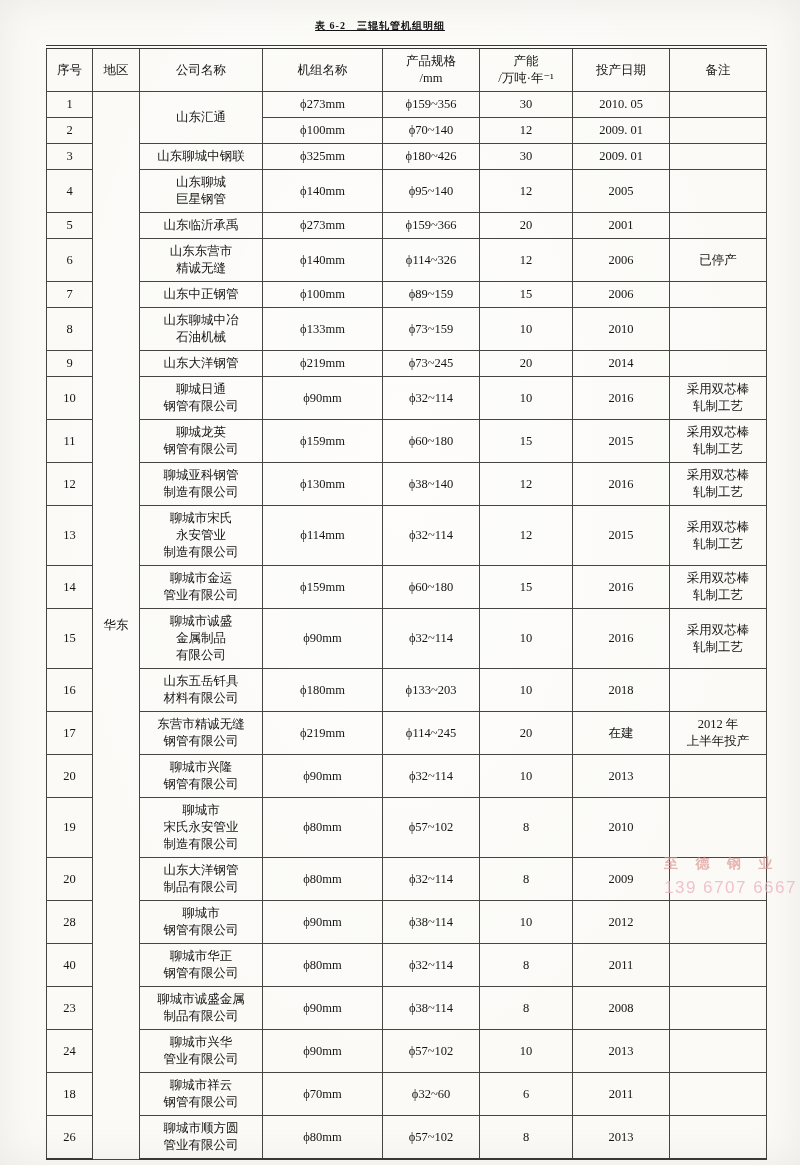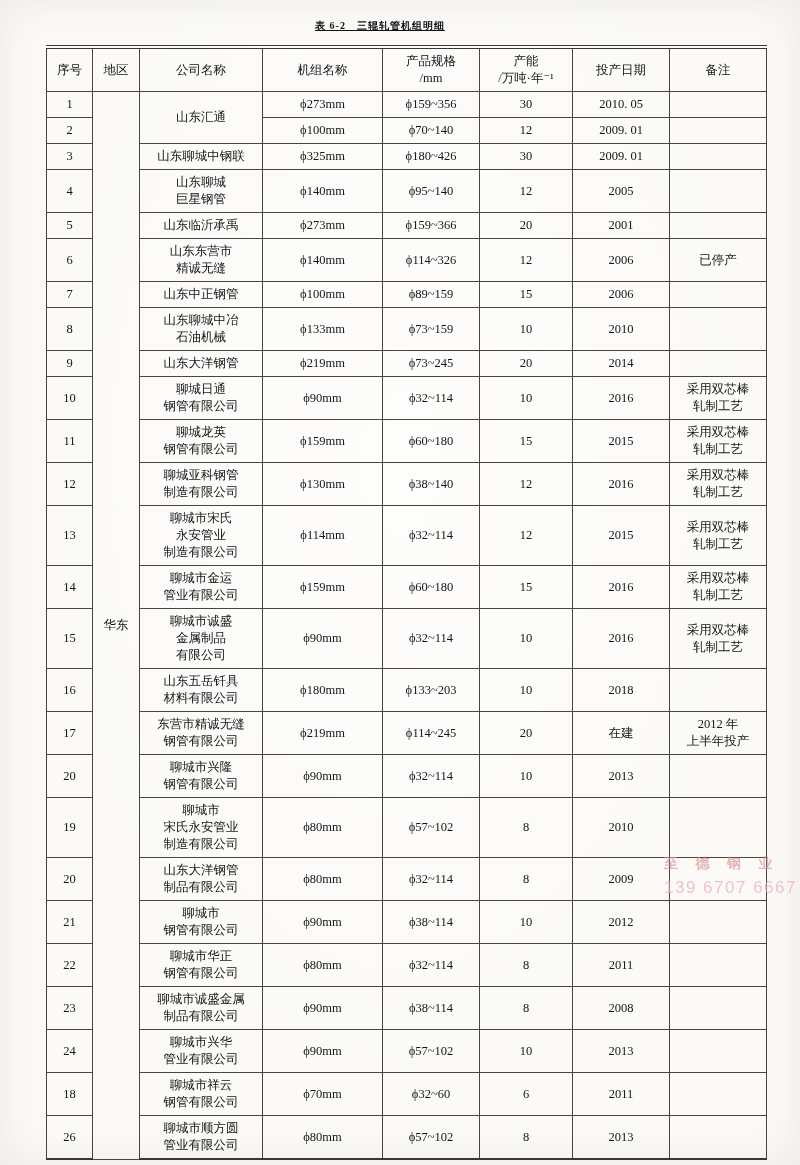--- a/index.html
+++ b/index.html
@@ -285,31 +285,31 @@
           <td>20</td>
           <td>山东大洋钢管
 制品有限公司</td>
           <td>ϕ80mm</td>
           <td>ϕ32~114</td>
           <td>8</td>
           <td>2009</td>
           <td></td>
         </tr>
         <tr>
-          <td>21</td>
+          <td>28</td>
           <td>聊城市
 钢管有限公司</td>
           <td>ϕ90mm</td>
           <td>ϕ38~114</td>
           <td>10</td>
           <td>2012</td>
           <td></td>
         </tr>
         <tr>
-          <td>22</td>
+          <td>40</td>
           <td>聊城市华正
 钢管有限公司</td>
           <td>ϕ80mm</td>
           <td>ϕ32~114</td>
           <td>8</td>
           <td>2011</td>
           <td></td>
         </tr>
         <tr>
           <td>23</td>

